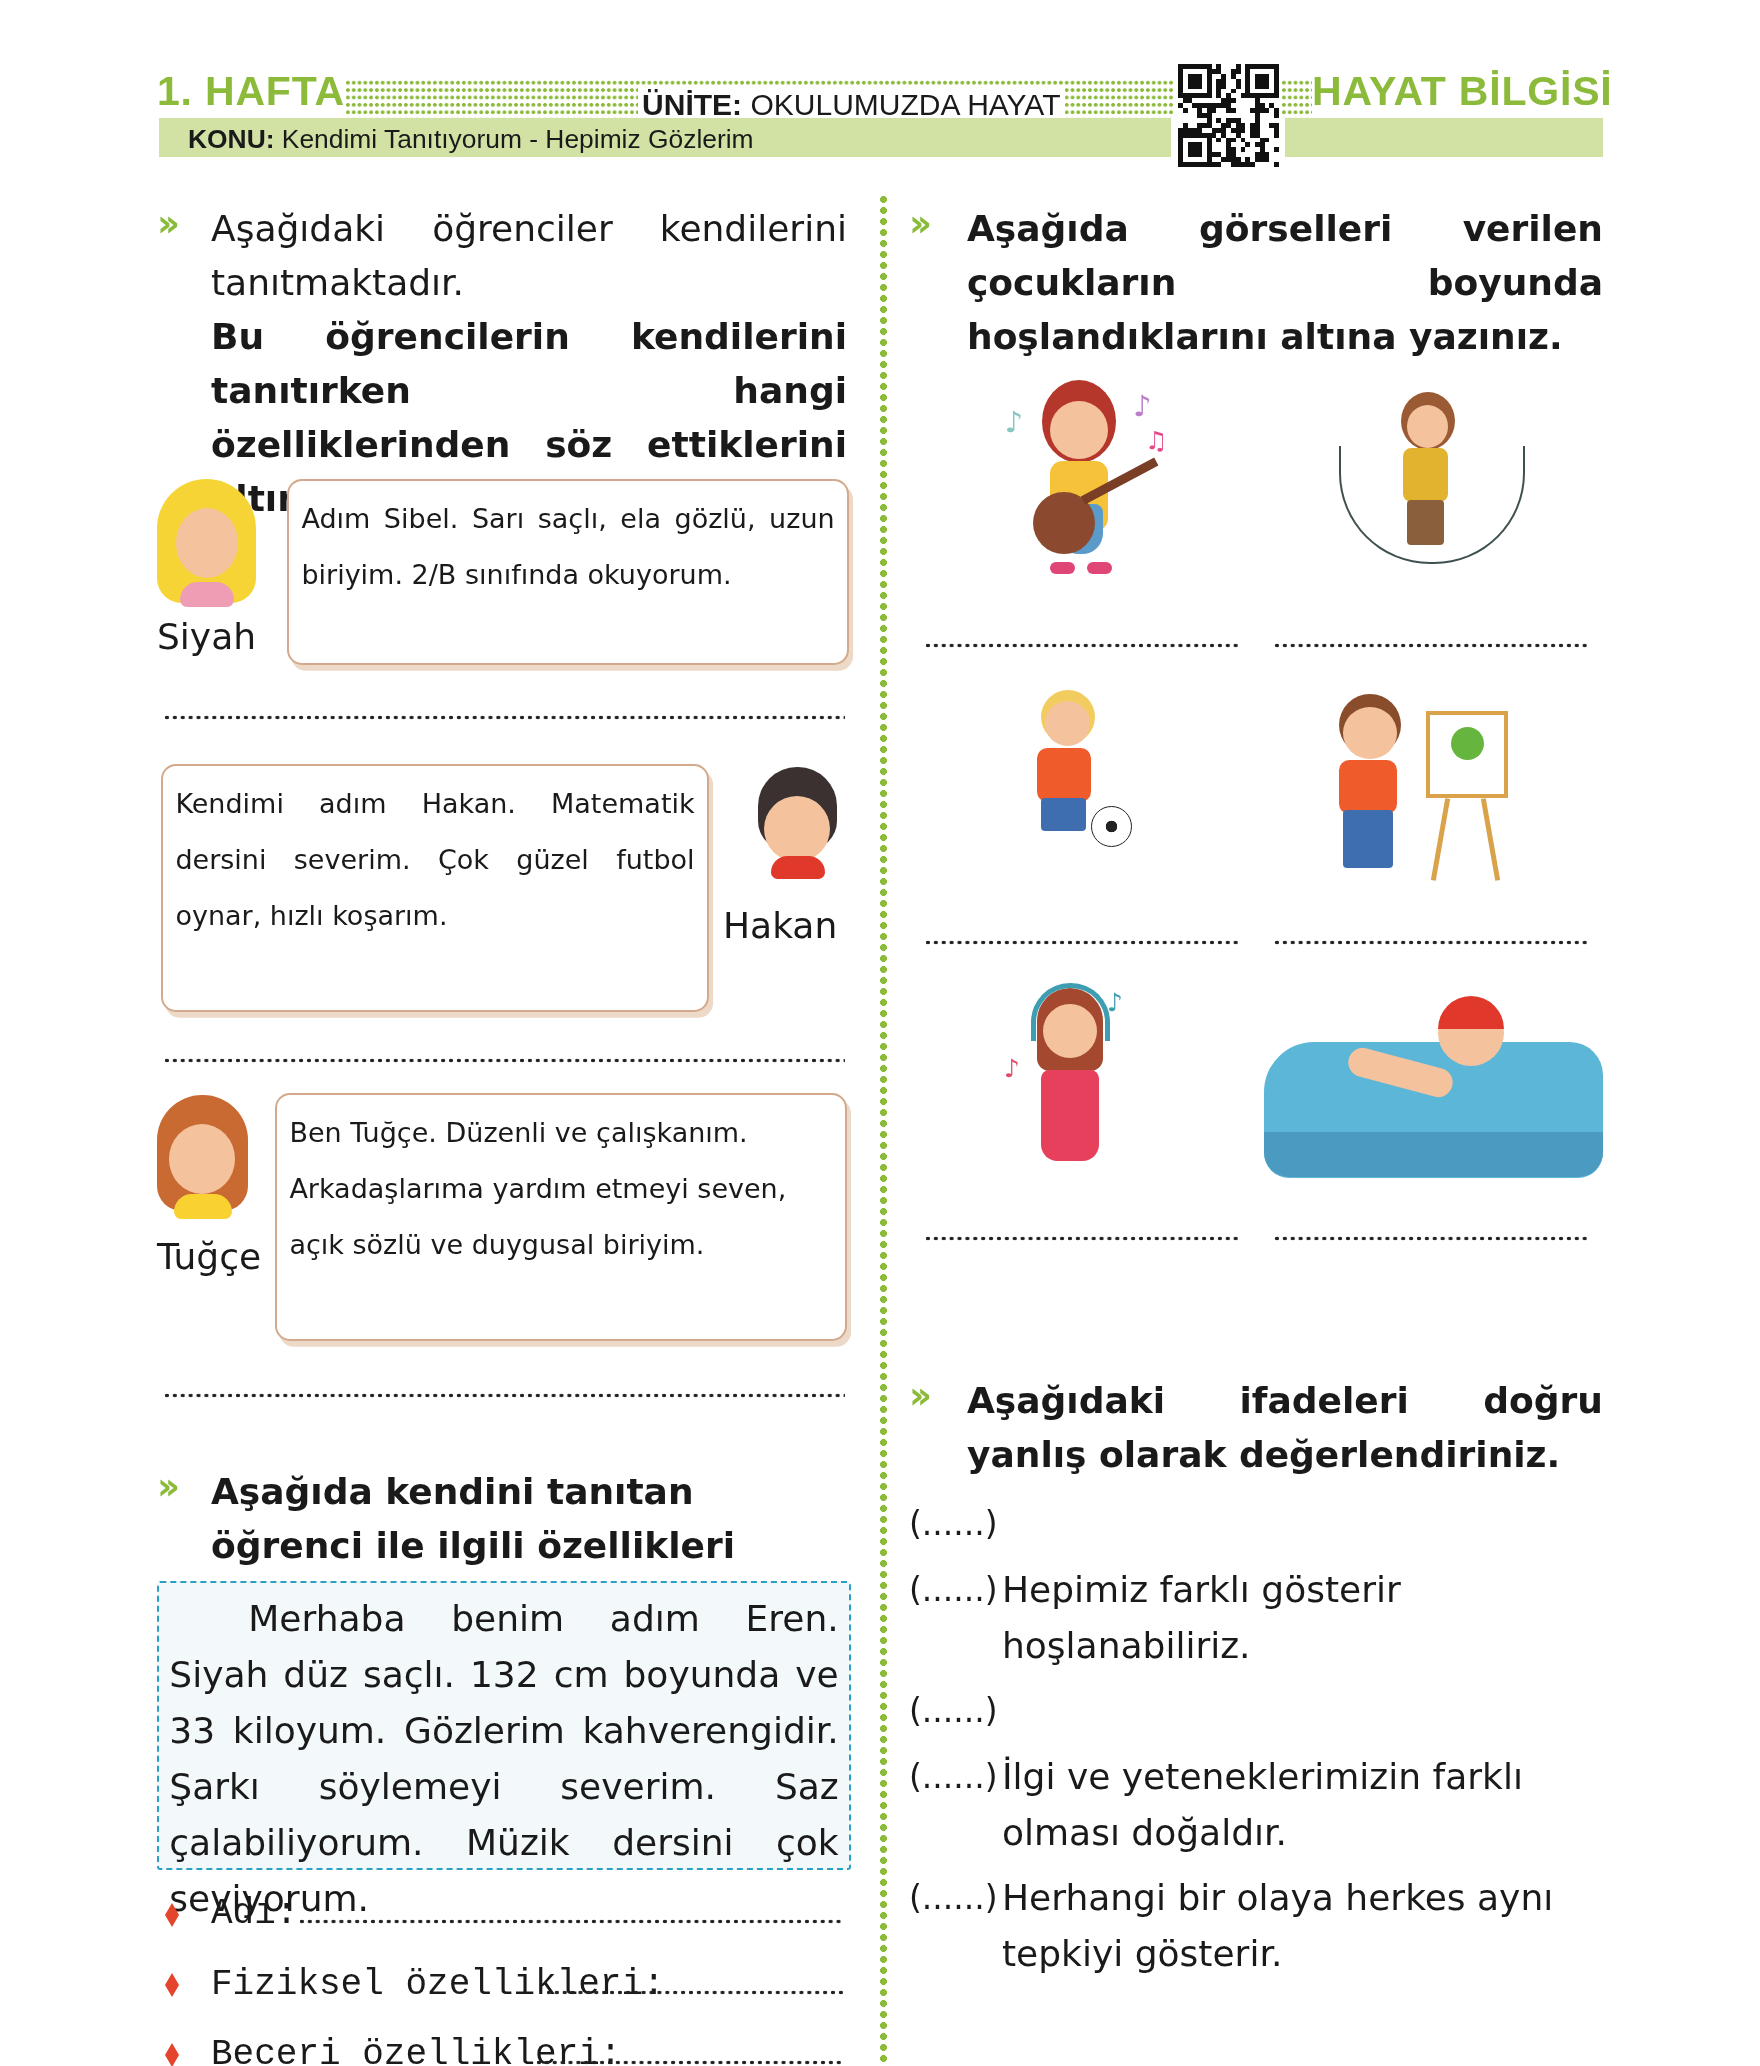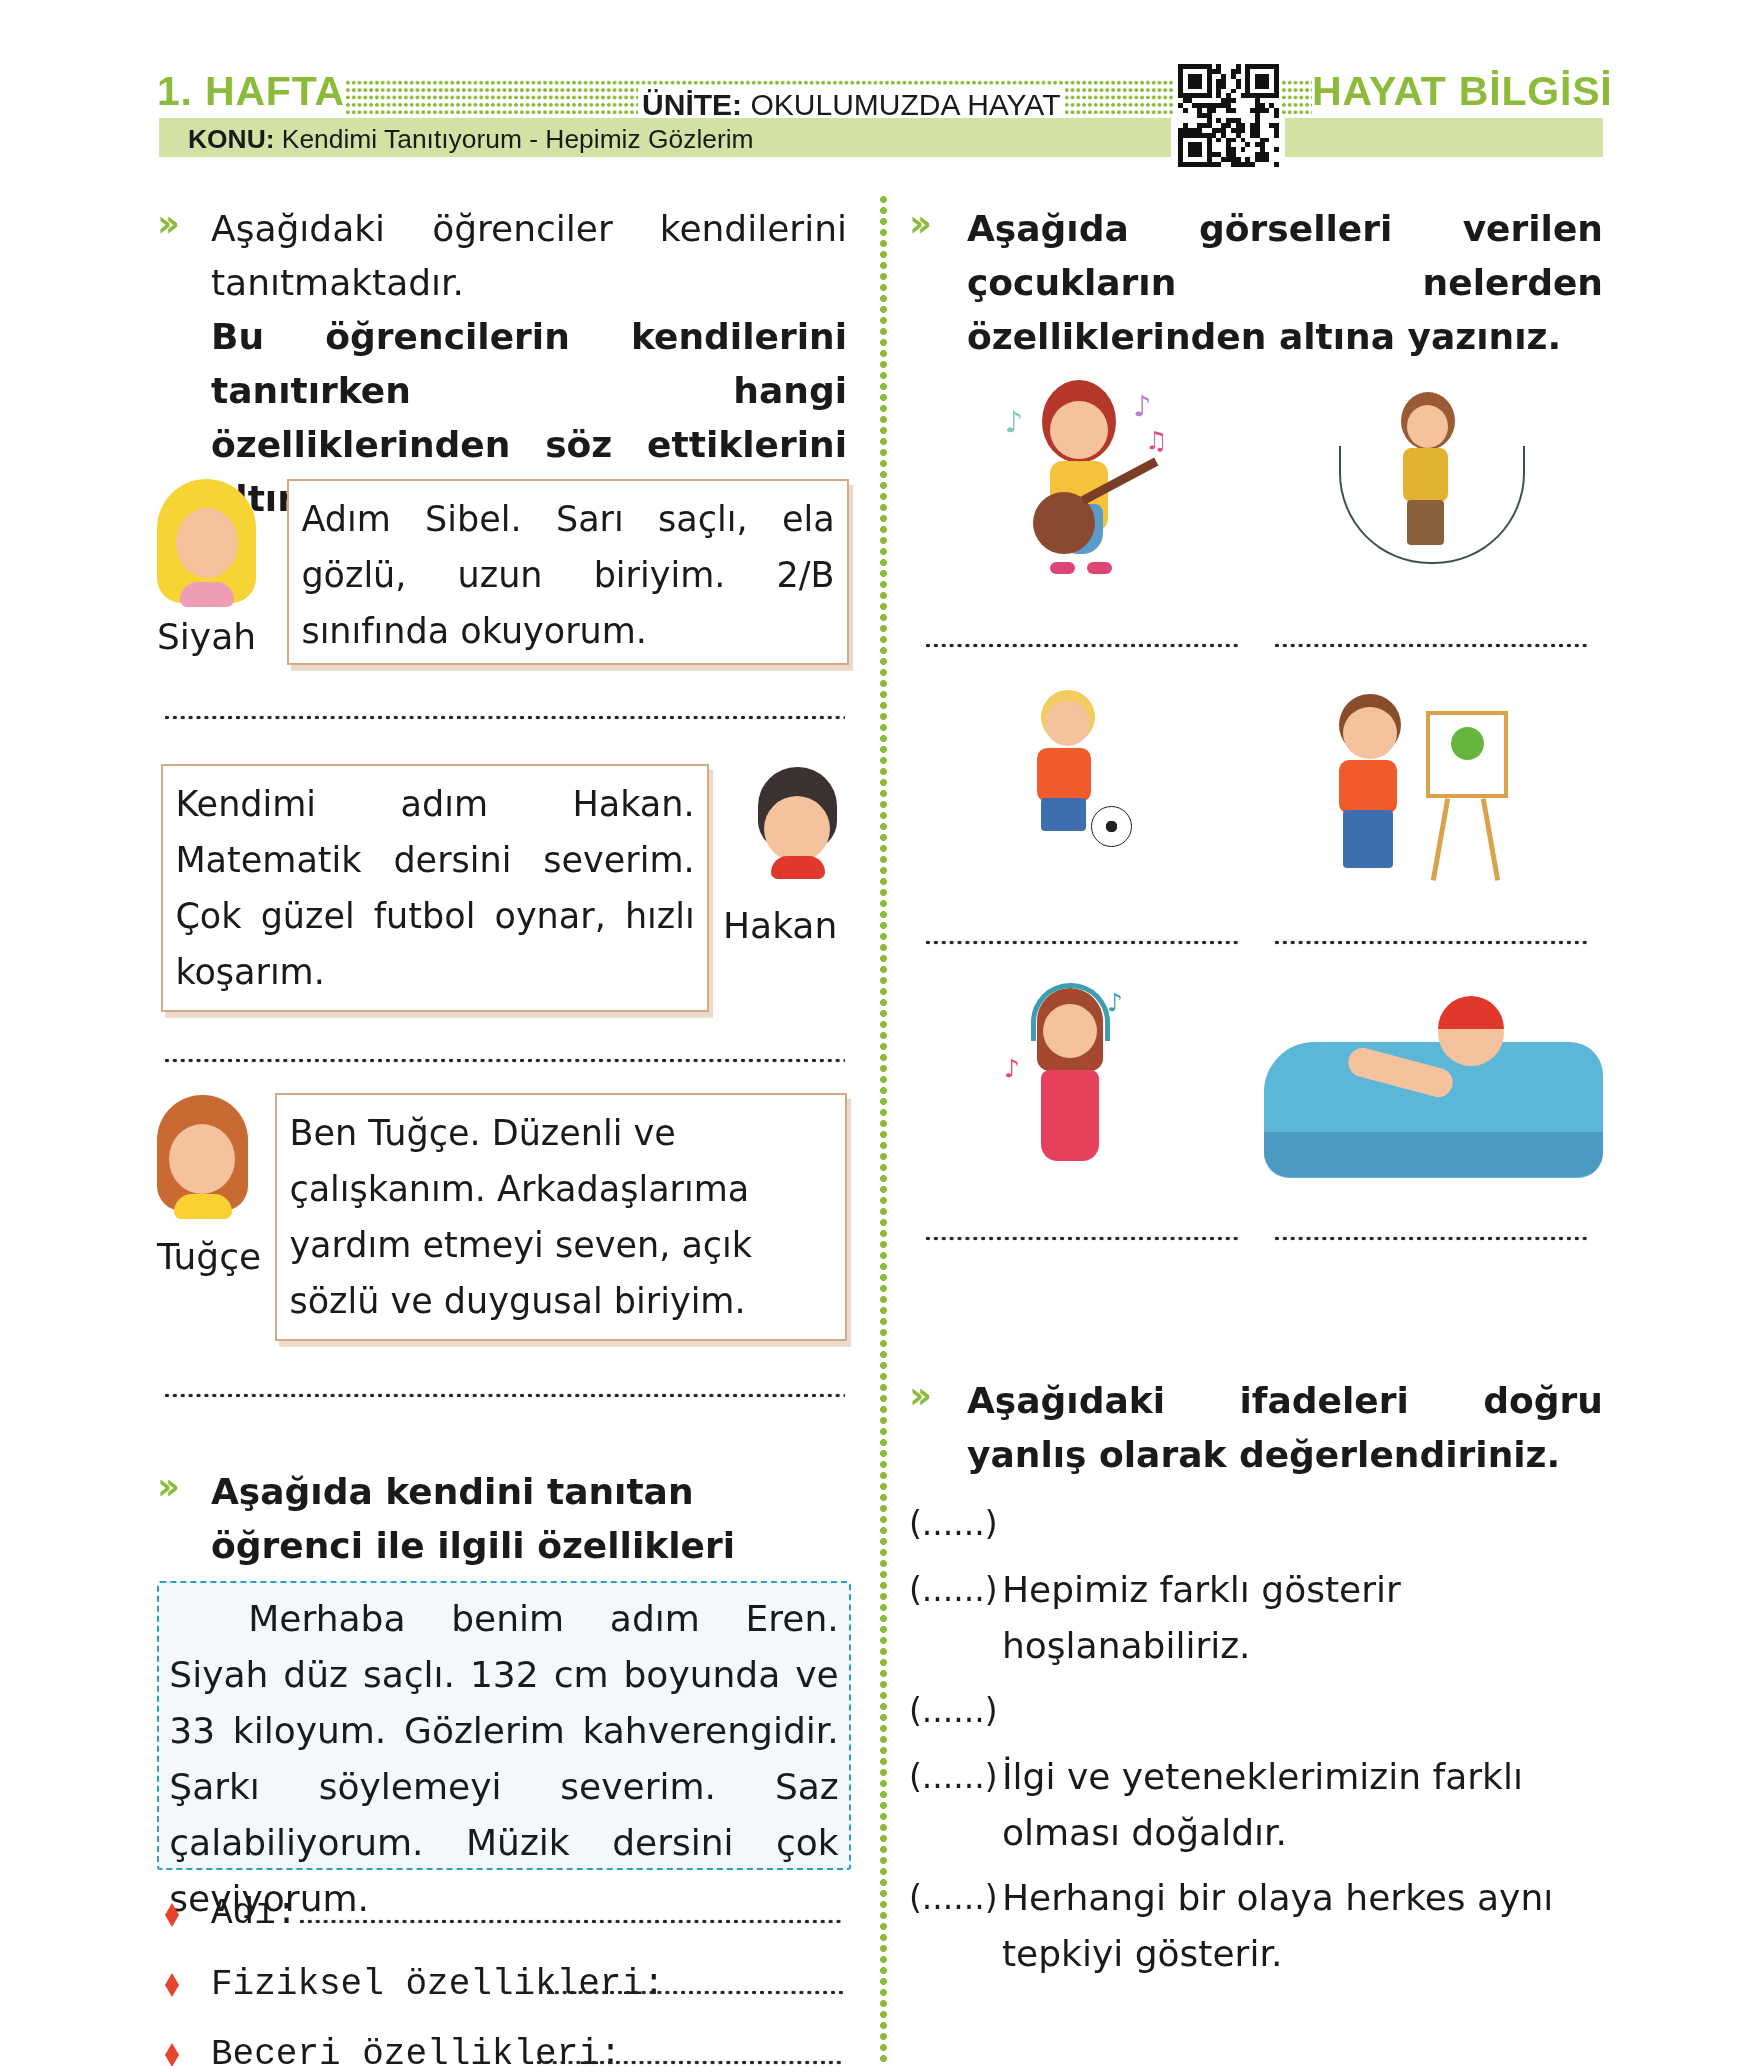--- a/index.html
+++ b/index.html
@@ -18,21 +18,21 @@
   .konu-bar2{left:1285px;top:118px;width:318px;height:39px;background:#d2e2a5;}
   .konu{left:188px;top:124px;font-size:26.4px;font-family:"Liberation Sans",sans-serif;}
   .konu b{font-weight:bold;}
   
   .vdiv{left:879px;top:194px;width:9px;height:1893px;background-image:radial-gradient(circle,#8cbb3c 3.3px,transparent 3.7px);background-size:9px 11px;}
   
   .q{font-size:36px;line-height:54px;}
   .qb{font-weight:bold;}
   .arrow{font-size:37px;color:#8cbb3c;font-weight:bold;letter-spacing:-7.4px;}
   .dotline{height:5px;background-image:radial-gradient(circle,#222 1.7px,transparent 2.1px);background-size:7.9px 5px;}
-  .bubble{border:2.9px solid #d2a98a;border-radius:0;background:#fff;box-shadow:4.1px 5.8px 0 #ecd9c8;font-size:35px;line-height:56px;padding:10.3px 12.4px;box-sizing:border-box;}
+  .bubble{border:2.9px solid #d2a98a;border-radius:15px;background:#fff;box-shadow:4.1px 5.8px 0 #ecd9c8;font-size:27px;line-height:56px;padding:10.3px 12.4px;box-sizing:border-box;}
   .just{text-align:justify;text-align-last:left;}
   .name{font-size:36px;}
   .face{border-radius:50%;}
   .infobox{border:2.1px dashed #2aa0c6;border-radius:3.3px;background:#f3f8fb;font-size:36px;line-height:56px;padding:8.3px 10.3px;box-sizing:border-box;text-align:justify;}
   .diamond{width:14px;height:24px;background:#e5452c;clip-path:polygon(50% 0,100% 50%,50% 100%,0 50%);}
   .item{font-size:36px;line-height:56px;font-family:Liberation Mono, monospace;}
   .pic{border-radius:8.3px;}
 </style>
 </head>
 <body>
@@ -533,21 +533,21 @@
 
 <div class="abs diamond" style="left:165px;top:1973px;"></div>
 <div class="abs item" style="left:211px;top:1957px;">Fiziksel özellikleri:</div>
 <div class="abs dotline" style="left:545px;top:1990px;width:298px;"></div>
 
 <div class="abs diamond" style="left:165px;top:2043px;"></div>
 <div class="abs item" style="left:211px;top:2027px;">Beceri özellikleri:</div>
 <div class="abs dotline" style="left:535px;top:2060px;width:308px;"></div>
 
 <div class="abs arrow" style="left:909px;top:202px;">››</div>
-<div class="abs q qb just" style="left:967px;top:202px;width:636px;">Aşağıda görselleri verilen çocukların nelerden özelliklerinden altına yazınız.</div>
+<div class="abs q qb just" style="left:967px;top:202px;width:636px;">Aşağıda görselleri verilen çocukların boyunda hoşlandıklarını altına yazınız.</div>
 
 <div class="abs pic" style="left:988px;top:372px;width:182px;height:215px;">
   <div class="abs face" style="left:54px;top:8.3px;width:74px;height:83px;background:#b5372b;"></div>
   <div class="abs face" style="left:62px;top:29px;width:58px;height:58px;background:#f4c39e;"></div>
   <div class="abs" style="left:62px;top:89px;width:58px;height:70px;background:#f6c23a;border-radius:12.4px;"></div>
   <div class="abs" style="left:70px;top:132px;width:45px;height:50px;background:#5b9bc9;border-radius:8.3px 8.3px 20.7px 20.7px;"></div>
   <div class="abs face" style="left:45px;top:120px;width:62px;height:62px;background:#8b4a30;"></div>
   <div class="abs" style="left:95px;top:124px;width:83px;height:9px;background:#7a3d26;transform:rotate(-28deg);transform-origin:left;"></div>
   <div class="abs" style="left:145px;top:16.5px;font-size:29px;color:#b97fc9;">♪</div>
   <div class="abs" style="left:16.5px;top:33px;font-size:29px;color:#88c7c0;">♪</div>

